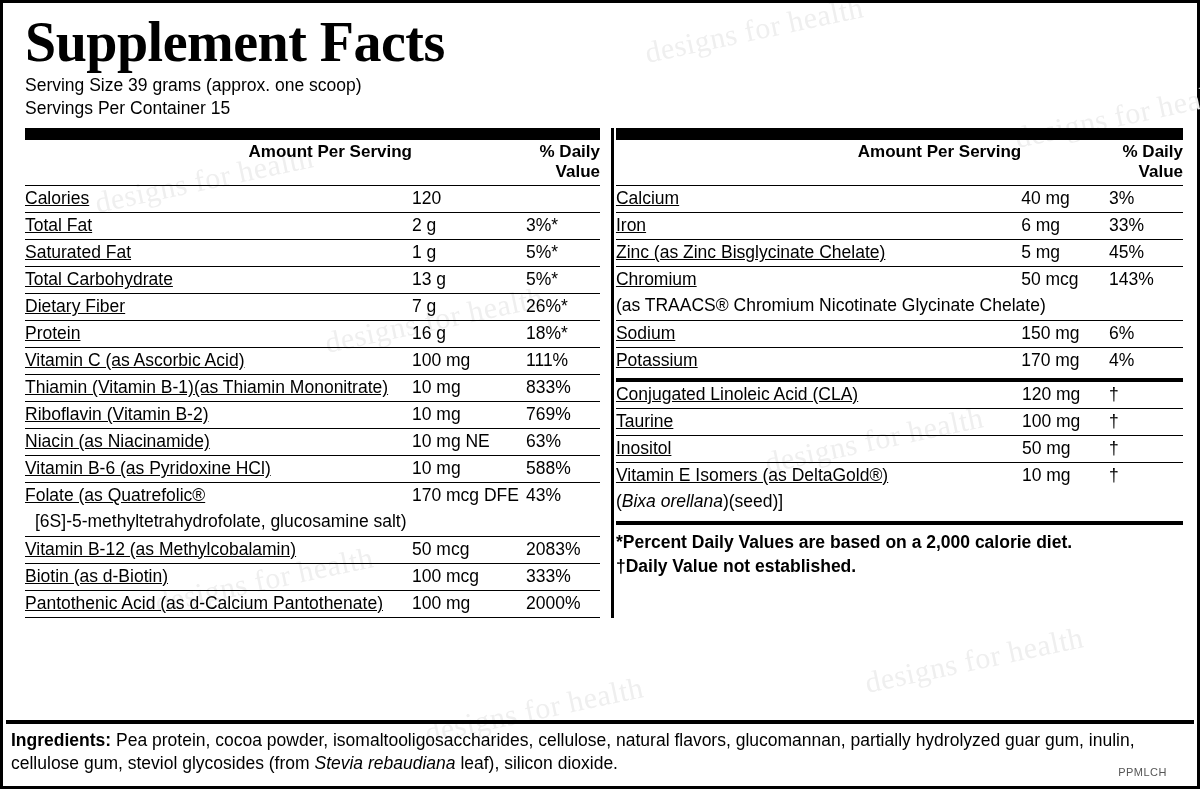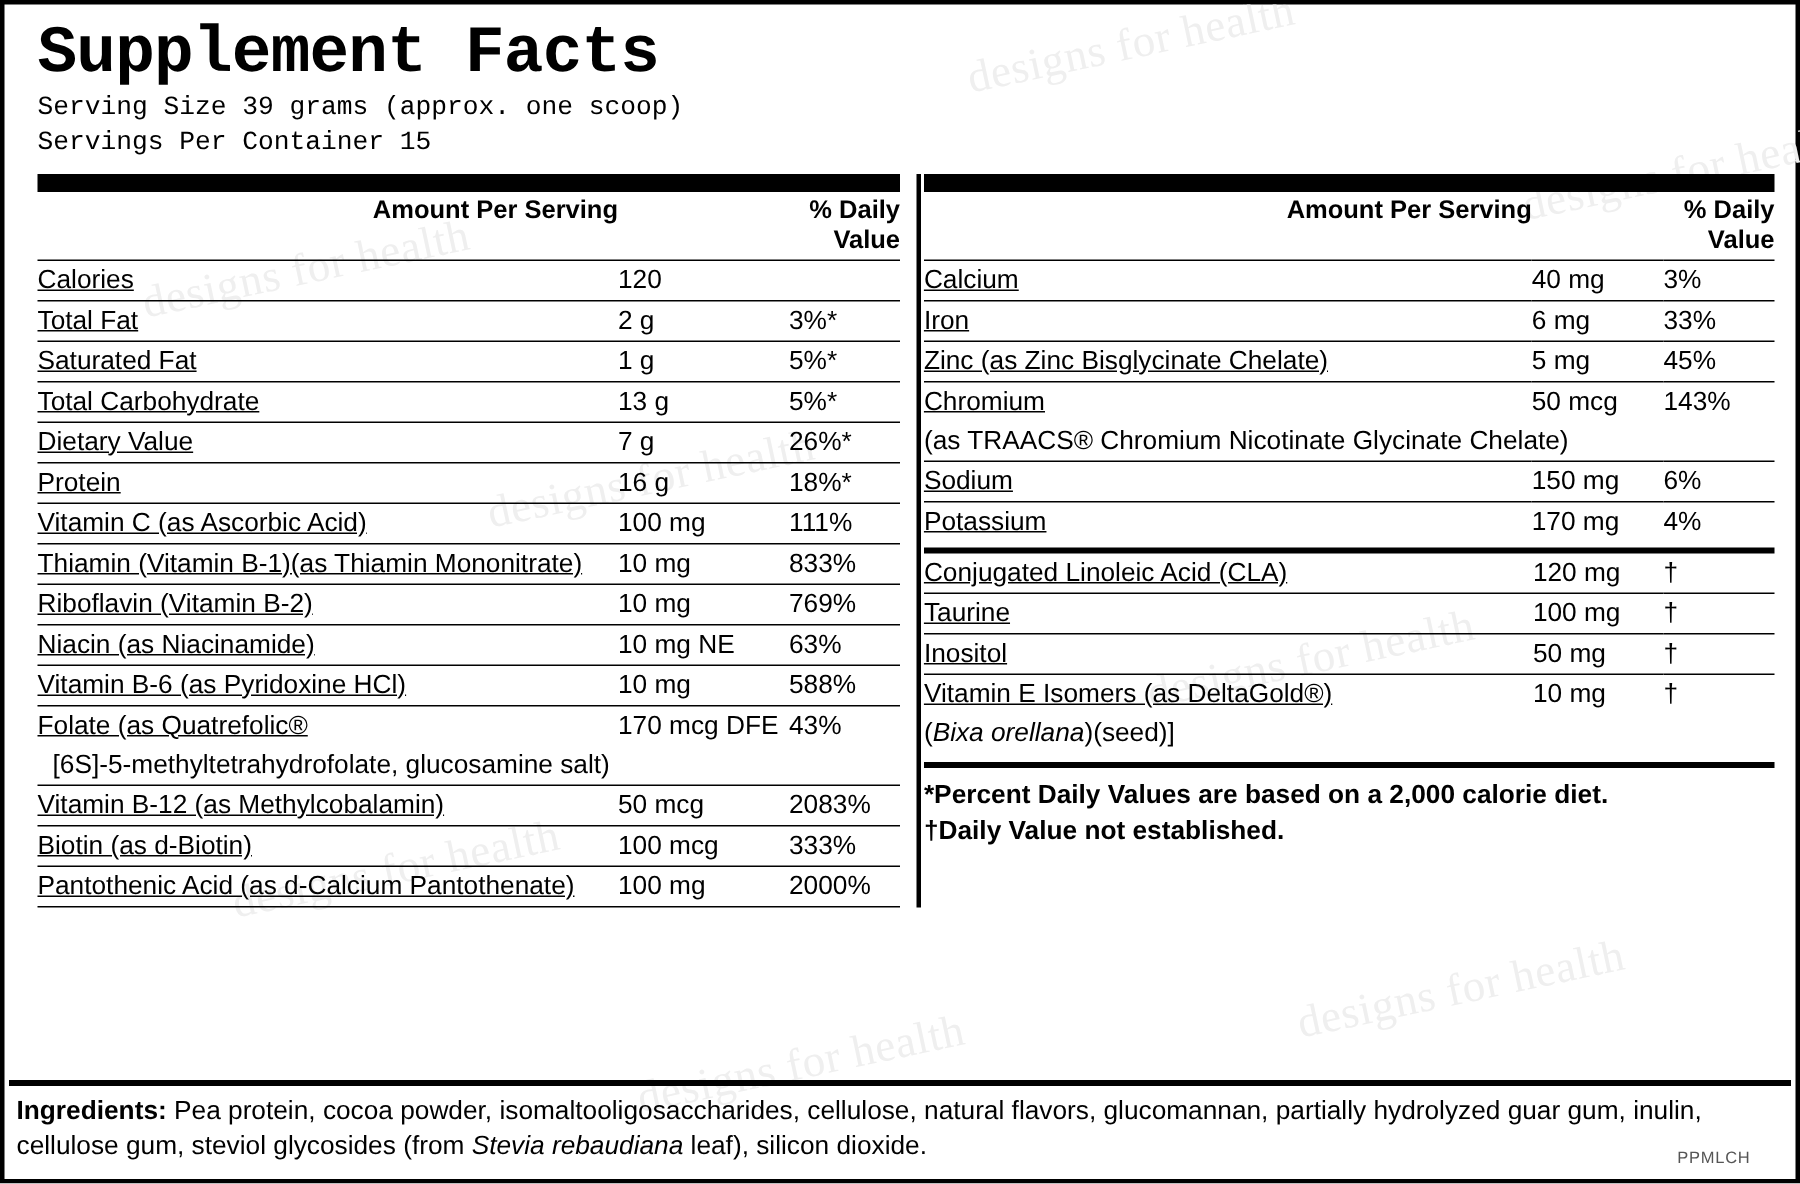--- a/index.html
+++ b/index.html
@@ -37,31 +37,30 @@
     white-space: nowrap;
     letter-spacing: .5px;
   }
   .inner {
     position: absolute;
     left: 22px;
     top: 10px;
     right: 14px;
   }
   h1.title {
-    font-size: 44px;
+    font-size: 56px;
     font-weight: bold;
     letter-spacing: -0.5px;
     margin: 0 0 2px 0;
     line-height: 1.05;
-    font-family: Liberation Mono, monospace;
+    font-family: Liberation Serif, serif;
   }
   .serving {
     font-size: 17.5px;
     line-height: 1.33;
-    font-family: Liberation Mono, monospace;
   }
   .cols {
     display: flex;
     margin-top: 8px;
     position: relative;
   }
   .col {
     box-sizing: border-box;
   }
   .col-left { width: 578px; }
@@ -190,21 +189,21 @@
                 <td class="name indent1">Saturated Fat</td>
                 <td class="amt">1 g</td>
                 <td class="dv">5%*</td>
               </tr>
             <tr>
                 <td class="name">Total Carbohydrate</td>
                 <td class="amt">13 g</td>
                 <td class="dv">5%*</td>
               </tr>
             <tr>
-                <td class="name indent1">Dietary Value</td>
+                <td class="name indent1">Dietary Fiber</td>
                 <td class="amt">7 g</td>
                 <td class="dv">26%*</td>
               </tr>
             <tr>
                 <td class="name">Protein</td>
                 <td class="amt">16 g</td>
                 <td class="dv">18%*</td>
               </tr>
             <tr>
                 <td class="name">Vitamin C (as Ascorbic Acid)</td>

